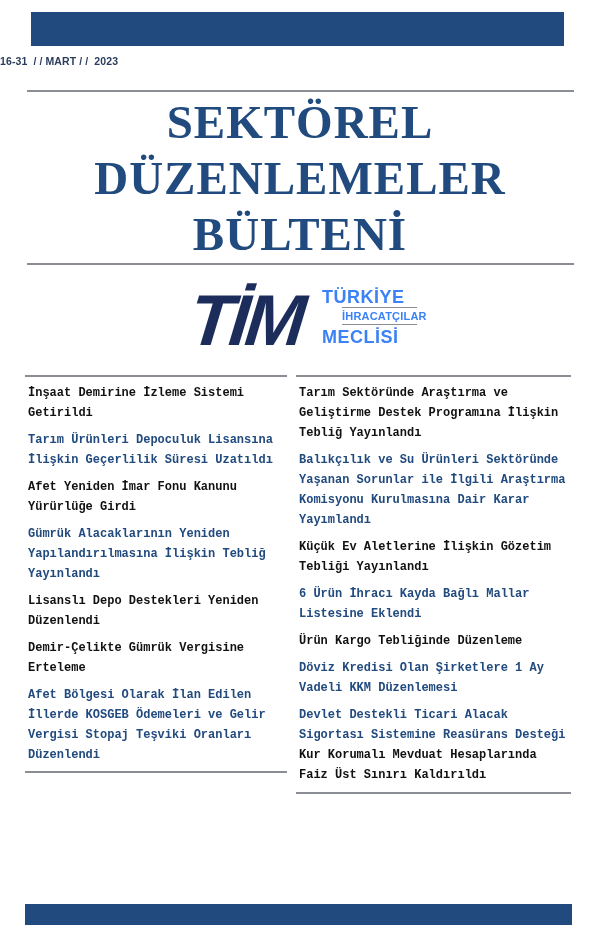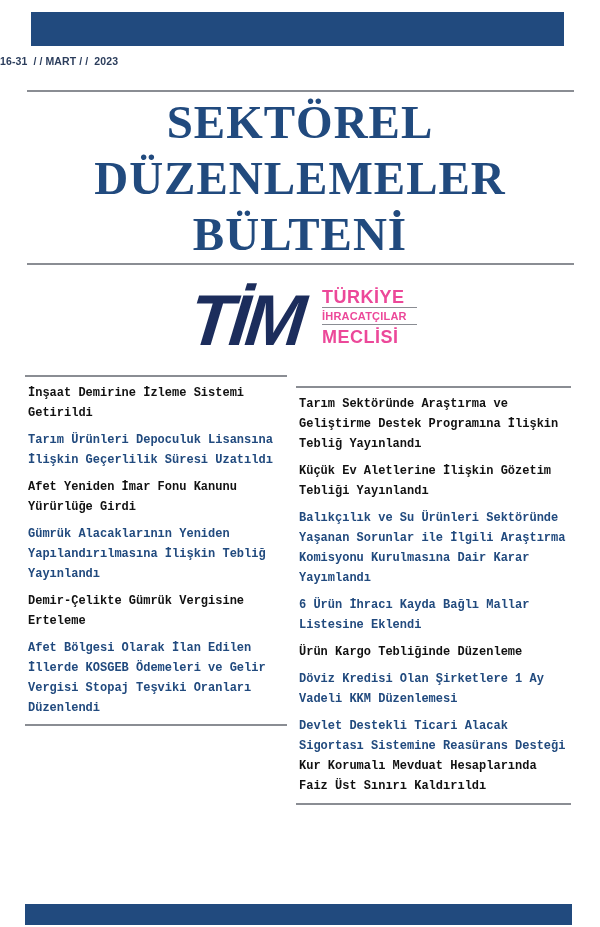--- a/index.html
+++ b/index.html
@@ -31,29 +31,29 @@
 
   .logo { position: absolute; left: 190px; top: 285px; width: 240px; height: 70px; }
   .logo-mark {
     position: absolute; left: 0; top: 0; height: 70px;
     font-family: "Liberation Sans", sans-serif; font-weight: bold; font-style: italic;
     font-size: 72px; line-height: 70px; color: #1c2d5c; letter-spacing: -4px;
     transform: skewX(-6deg);
   }
   .logo-text {
     position: absolute; left: 132px; top: 2px; width: 95px;
-    font-family: "Liberation Sans", sans-serif; font-weight: bold; color: #ec4899;
+    font-family: "Liberation Sans", sans-serif; font-weight: bold; color: #3b82f6;
   }
   .logo-line1 { font-size: 18px; line-height: 20px; letter-spacing: 0.5px; }
-  .logo-line2 { font-size: 11px; line-height: 16px; border-top: 1.5px solid #8a8d93; border-bottom: 1.5px solid #8a8d93; letter-spacing: 0.2px; }
+  .logo-line2 { font-size: 11px; line-height: 16px; border-top: 1.5px solid #8a8d93; border-bottom: 1.5px solid #8a8d93; letter-spacing: 0.2px; margin-left: 20px; }
   .logo-line3 { font-size: 18px; line-height: 24px; letter-spacing: 0.5px; }
 
   .col { position: absolute; top: 375px; }
   .col-left { left: 25px; width: 262px; }
-  .col-right { left: 296px; width: 275px; margin-top: 11px; }
+  .col-right { left: 296px; width: 275px; }
   .col-rule { height: 2px; background: #8a8d93; margin-bottom: 6px; }
   .col-rule-bottom { height: 1.5px; background: #8a8d93; margin-top: 6px; }
 
   .item {
     font-family: Liberation Mono, monospace; font-weight: bold;
     font-size: 12px; line-height: 20px; margin: 0 0 7px 3px;
   }
   .item.black { color: #111111; }
   .item.blue { color: #214a7e; }
 </style>
@@ -82,30 +82,31 @@
     <div class="logo-line3">MECLİSİ</div>
   </div>
 </div>
 
 <div class="col col-left">
   <div class="col-rule"></div>
   <div class="item black">İnşaat Demirine İzleme Sistemi Getirildi</div>
   <div class="item blue">Tarım Ürünleri Depoculuk Lisansına İlişkin Geçerlilik Süresi Uzatıldı</div>
   <div class="item black">Afet Yeniden İmar Fonu Kanunu Yürürlüğe Girdi</div>
   <div class="item blue">Gümrük Alacaklarının Yeniden Yapılandırılmasına İlişkin Tebliğ Yayınlandı</div>
+  <div class="item black">Lisanslı Depo Destekleri Yeniden Düzenlendi</div>
   <div class="item black">Demir-Çelikte Gümrük Vergisine Erteleme</div>
   <div class="item blue" style="margin-bottom:0">Afet Bölgesi Olarak İlan Edilen İllerde KOSGEB Ödemeleri ve Gelir Vergisi Stopaj Teşviki Oranları Düzenlendi</div>
   <div class="col-rule-bottom"></div>
 </div>
 
 <div class="col col-right">
   <div class="col-rule"></div>
   <div class="item black">Tarım Sektöründe Araştırma ve Geliştirme Destek Programına İlişkin Tebliğ Yayınlandı</div>
+  <div class="item blue">Balıkçılık ve Su Ürünleri Sektöründe Yaşanan Sorunlar ile İlgili Araştırma Komisyonu Kurulmasına Dair Karar Yayımlandı</div>
   <div class="item black">Küçük Ev Aletlerine İlişkin Gözetim Tebliği Yayınlandı</div>
-  <div class="item blue">Balıkçılık ve Su Ürünleri Sektöründe Yaşanan Sorunlar ile İlgili Araştırma Komisyonu Kurulmasına Dair Karar Yayımlandı</div>
   <div class="item blue">6 Ürün İhracı Kayda Bağlı Mallar Listesine Eklendi</div>
   <div class="item black">Ürün Kargo Tebliğinde Düzenleme</div>
   <div class="item blue">Döviz Kredisi Olan Şirketlere 1 Ay Vadeli KKM Düzenlemesi</div>
   <div class="item blue" style="margin-bottom:0">Devlet Destekli Ticari Alacak Sigortası Sistemine Reasürans Desteği</div>
   <div class="item black">Kur Korumalı Mevduat Hesaplarında Faiz Üst Sınırı Kaldırıldı</div>
   <div class="col-rule-bottom"></div>
 </div>
 
 <div class="bar bar-bottom"></div>
 

